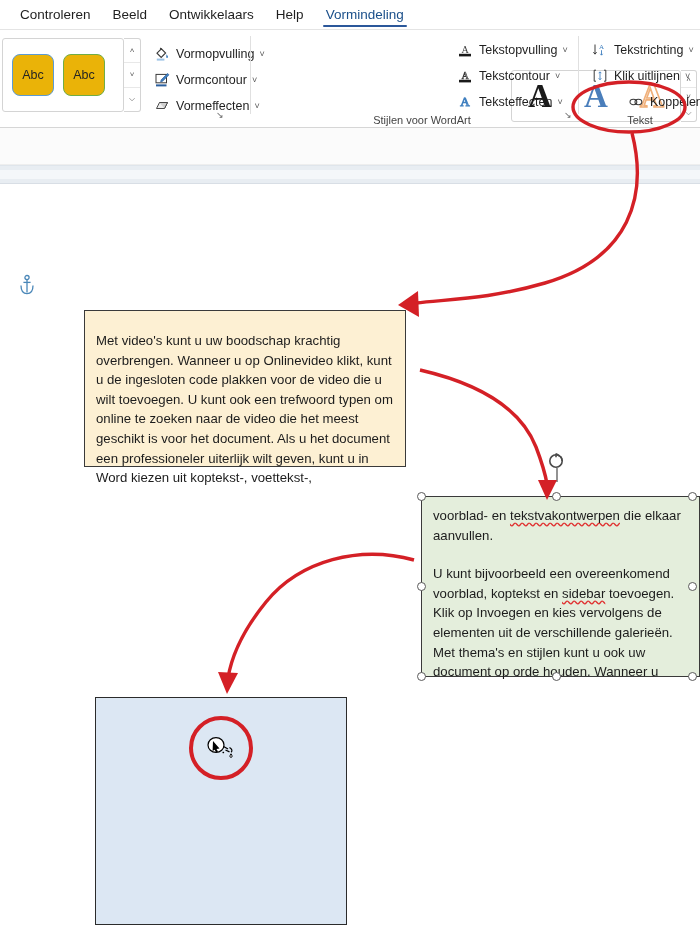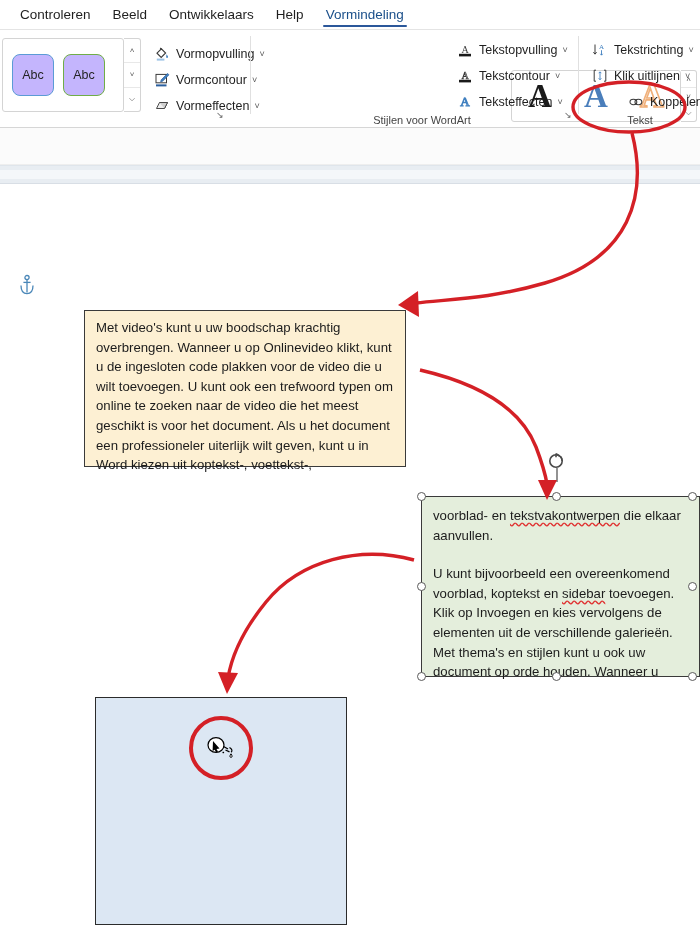--- a/index.html
+++ b/index.html
@@ -40,21 +40,21 @@
   }
   .vsep{position:absolute;top:6px;width:1px;height:78px;background:#e0e0e0;}
 
   
   .shapegal{
     position:absolute;left:2px;top:8px;width:122px;height:74px;
     border:1px solid #d4d4d4;border-radius:3px;background:#fff;
     display:flex;align-items:center;box-sizing:border-box;
   }
   .shapechip{
-    width:42px;height:42px;border-radius:8px;background:#c4b5fd;
+    width:42px;height:42px;border-radius:8px;background:#eab308;
     display:flex;align-items:center;justify-content:center;
     font-size:12.5px;color:#242424;margin-left:9px;box-sizing:border-box;
   }
   .chip-blue{border:1.6px solid #5b9bd5;}
   .chip-green{border:1.6px solid #70ad47;}
   .galscroll{
     position:absolute;left:124px;top:8px;width:17px;height:74px;
     border:1px solid #d4d4d4;border-left:none;border-radius:0 3px 3px 0;
     background:#fff;box-sizing:border-box;
     display:flex;flex-direction:column;
@@ -99,21 +99,21 @@
   
   .tbox{position:absolute;box-sizing:border-box;}
   .tbox .inner{
     font-family:"Liberation Sans", sans-serif;
     font-size:13.2px;line-height:19.6px;color:#1c1c1c;
   }
   #tbox-yellow{
     left:84px;top:310px;width:322px;height:157px;
     background:#fdf0d3;border:1.2px solid #3a3a3a;
   }
-  #tbox-yellow .inner{padding:7px 11px 0 11px;}
+  #tbox-yellow .inner{padding:20px 11px 0 11px;}
   #tbox-green{
     left:421px;top:496px;width:279px;height:181px;
     background:#e4eedc;border:1.2px solid #3a3a3a;
   }
   #tbox-green .inner{padding:9px 11px 0 11px;}
   #tbox-green .inner p{margin:0;}
   #tbox-green .inner p.gap{margin-top:19px;}
   .sq{ text-decoration:underline; text-decoration-style:wavy;
        text-decoration-color:#e03030; text-underline-offset:2px;}
   .handle{

